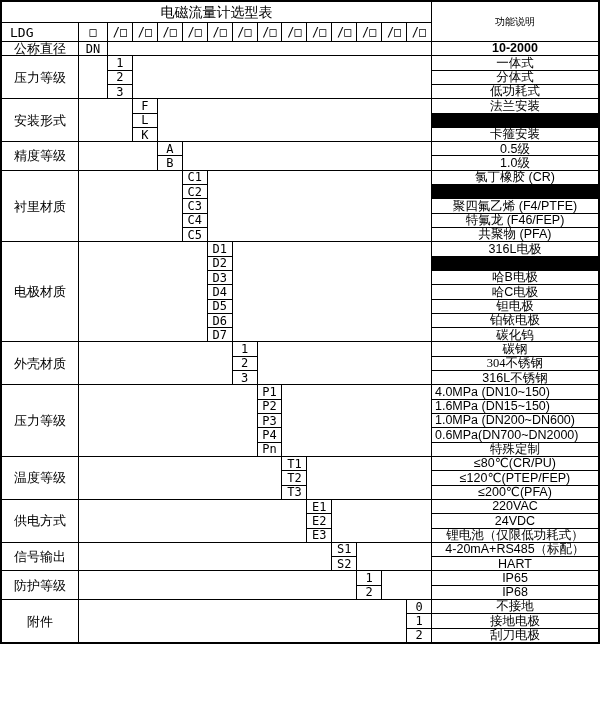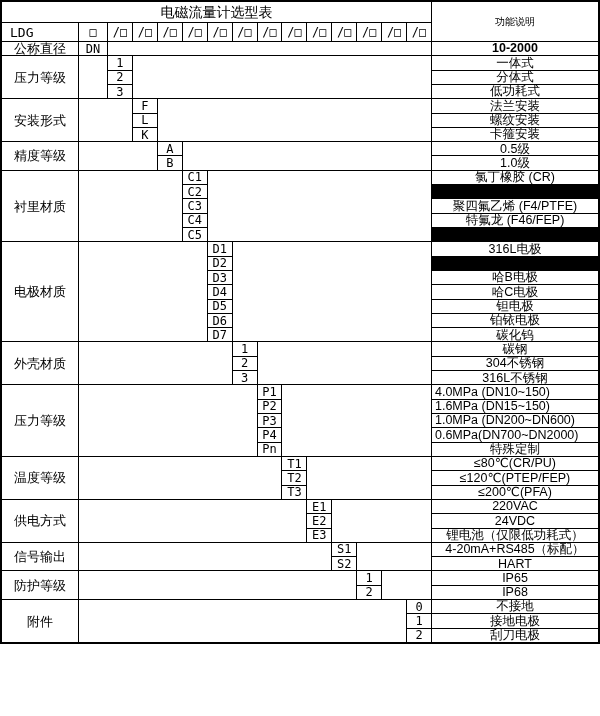--- a/index.html
+++ b/index.html
@@ -59,41 +59,41 @@
     <div class="cell code" style="grid-area: 5 / 3 / 6 / 4;">2</div>
     <div class="cell desc" style="grid-area: 5 / 16 / 6 / 17;">分体式</div>
     <div class="cell code" style="grid-area: 6 / 3 / 7 / 4;">3</div>
     <div class="cell desc" style="grid-area: 6 / 16 / 7 / 17;">低功耗式</div>
     <div class="cell cat" style="grid-area: 7 / 1 / 10 / 2;">安装形式</div>
     <div class="cell filler" style="grid-area: 7 / 2 / 10 / 4;"></div>
     <div class="cell filler" style="grid-area: 7 / 5 / 10 / 16;"></div>
     <div class="cell code" style="grid-area: 7 / 4 / 8 / 5;">F</div>
     <div class="cell desc" style="grid-area: 7 / 16 / 8 / 17;">法兰安装</div>
     <div class="cell code" style="grid-area: 8 / 4 / 9 / 5;">L</div>
-    <div class="cell desc" style="grid-area: 8 / 16 / 9 / 17;">螺纹安装</div>
     <div class="cell code" style="grid-area: 9 / 4 / 10 / 5;">K</div>
     <div class="cell desc" style="grid-area: 9 / 16 / 10 / 17;">卡箍安装</div>
     <div class="cell cat" style="grid-area: 10 / 1 / 12 / 2;">精度等级</div>
     <div class="cell filler" style="grid-area: 10 / 2 / 12 / 5;"></div>
     <div class="cell filler" style="grid-area: 10 / 6 / 12 / 16;"></div>
     <div class="cell code" style="grid-area: 10 / 5 / 11 / 6;">A</div>
     <div class="cell desc" style="grid-area: 10 / 16 / 11 / 17;">0.5级</div>
     <div class="cell code" style="grid-area: 11 / 5 / 12 / 6;">B</div>
     <div class="cell desc" style="grid-area: 11 / 16 / 12 / 17;">1.0级</div>
     <div class="cell cat" style="grid-area: 12 / 1 / 17 / 2;">衬里材质</div>
     <div class="cell filler" style="grid-area: 12 / 2 / 17 / 6;"></div>
     <div class="cell filler" style="grid-area: 12 / 7 / 17 / 16;"></div>
     <div class="cell code" style="grid-area: 12 / 6 / 13 / 7;">C1</div>
     <div class="cell desc" style="grid-area: 12 / 16 / 13 / 17;">氯丁橡胶 (CR)</div>
     <div class="cell code" style="grid-area: 13 / 6 / 14 / 7;">C2</div>
     <div class="cell code" style="grid-area: 14 / 6 / 15 / 7;">C3</div>
     <div class="cell desc" style="grid-area: 14 / 16 / 15 / 17;">聚四氟乙烯 (F4/PTFE)</div>
     <div class="cell code" style="grid-area: 15 / 6 / 16 / 7;">C4</div>
     <div class="cell desc" style="grid-area: 15 / 16 / 16 / 17;">特氟龙 (F46/FEP)</div>
     <div class="cell code" style="grid-area: 16 / 6 / 17 / 7;">C5</div>
+    <div class="cell desc" style="grid-area: 16 / 16 / 17 / 17;">共聚物 (PFA)</div>
     <div class="cell cat" style="grid-area: 17 / 1 / 24 / 2;">电极材质</div>
     <div class="cell filler" style="grid-area: 17 / 2 / 24 / 7;"></div>
     <div class="cell filler" style="grid-area: 17 / 8 / 24 / 16;"></div>
     <div class="cell code" style="grid-area: 17 / 7 / 18 / 8;">D1</div>
     <div class="cell desc" style="grid-area: 17 / 16 / 18 / 17;">316L电极</div>
     <div class="cell code" style="grid-area: 18 / 7 / 19 / 8;">D2</div>
     <div class="cell code" style="grid-area: 19 / 7 / 20 / 8;">D3</div>
     <div class="cell desc" style="grid-area: 19 / 16 / 20 / 17;">哈B电极</div>
     <div class="cell code" style="grid-area: 20 / 7 / 21 / 8;">D4</div>
     <div class="cell desc" style="grid-area: 20 / 16 / 21 / 17;">哈C电极</div>
@@ -102,21 +102,21 @@
     <div class="cell code" style="grid-area: 22 / 7 / 23 / 8;">D6</div>
     <div class="cell desc" style="grid-area: 22 / 16 / 23 / 17;">铂铱电极</div>
     <div class="cell code" style="grid-area: 23 / 7 / 24 / 8;">D7</div>
     <div class="cell desc" style="grid-area: 23 / 16 / 24 / 17;">碳化钨</div>
     <div class="cell cat" style="grid-area: 24 / 1 / 27 / 2;">外壳材质</div>
     <div class="cell filler" style="grid-area: 24 / 2 / 27 / 8;"></div>
     <div class="cell filler" style="grid-area: 24 / 9 / 27 / 16;"></div>
     <div class="cell code" style="grid-area: 24 / 8 / 25 / 9;">1</div>
     <div class="cell desc" style="grid-area: 24 / 16 / 25 / 17;">碳钢</div>
     <div class="cell code" style="grid-area: 25 / 8 / 26 / 9;">2</div>
-    <div class="cell desc" style="grid-area: 25 / 16 / 26 / 17;">304不锈钢</div>
+    <div class="cell desc" style="grid-area: 25 / 16 / 26 / 17; font-family: Liberation Serif, serif;">304不锈钢</div>
     <div class="cell code" style="grid-area: 26 / 8 / 27 / 9;">3</div>
     <div class="cell desc" style="grid-area: 26 / 16 / 27 / 17;">316L不锈钢</div>
     <div class="cell cat" style="grid-area: 27 / 1 / 32 / 2;">压力等级</div>
     <div class="cell filler" style="grid-area: 27 / 2 / 32 / 9;"></div>
     <div class="cell filler" style="grid-area: 27 / 10 / 32 / 16;"></div>
     <div class="cell code" style="grid-area: 27 / 9 / 28 / 10;">P1</div>
     <div class="cell desc left" style="grid-area: 27 / 16 / 28 / 17;">4.0MPa (DN10~150)</div>
     <div class="cell code" style="grid-area: 28 / 9 / 29 / 10;">P2</div>
     <div class="cell desc left" style="grid-area: 28 / 16 / 29 / 17;">1.6MPa (DN15~150)</div>
     <div class="cell code" style="grid-area: 29 / 9 / 30 / 10;">P3</div>

